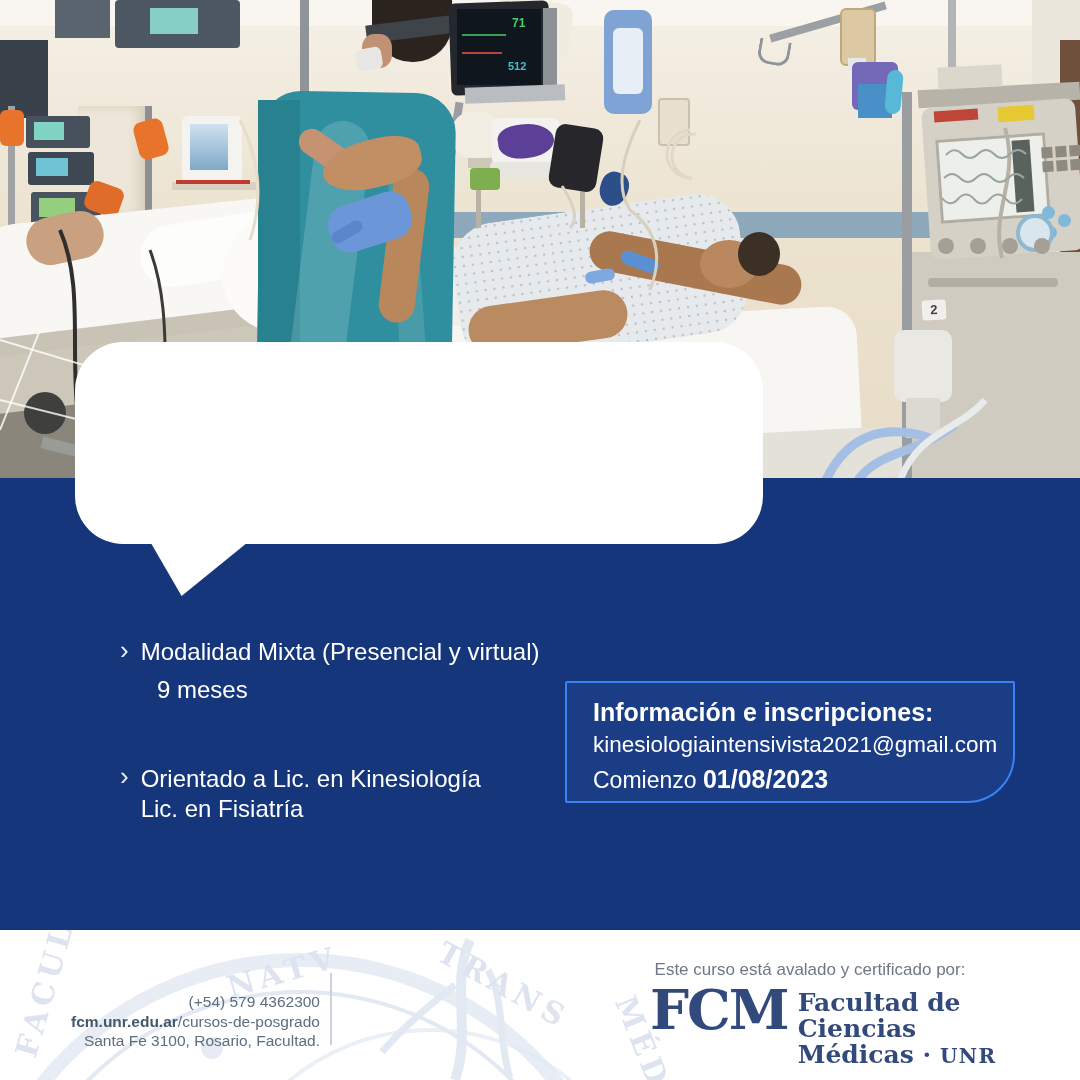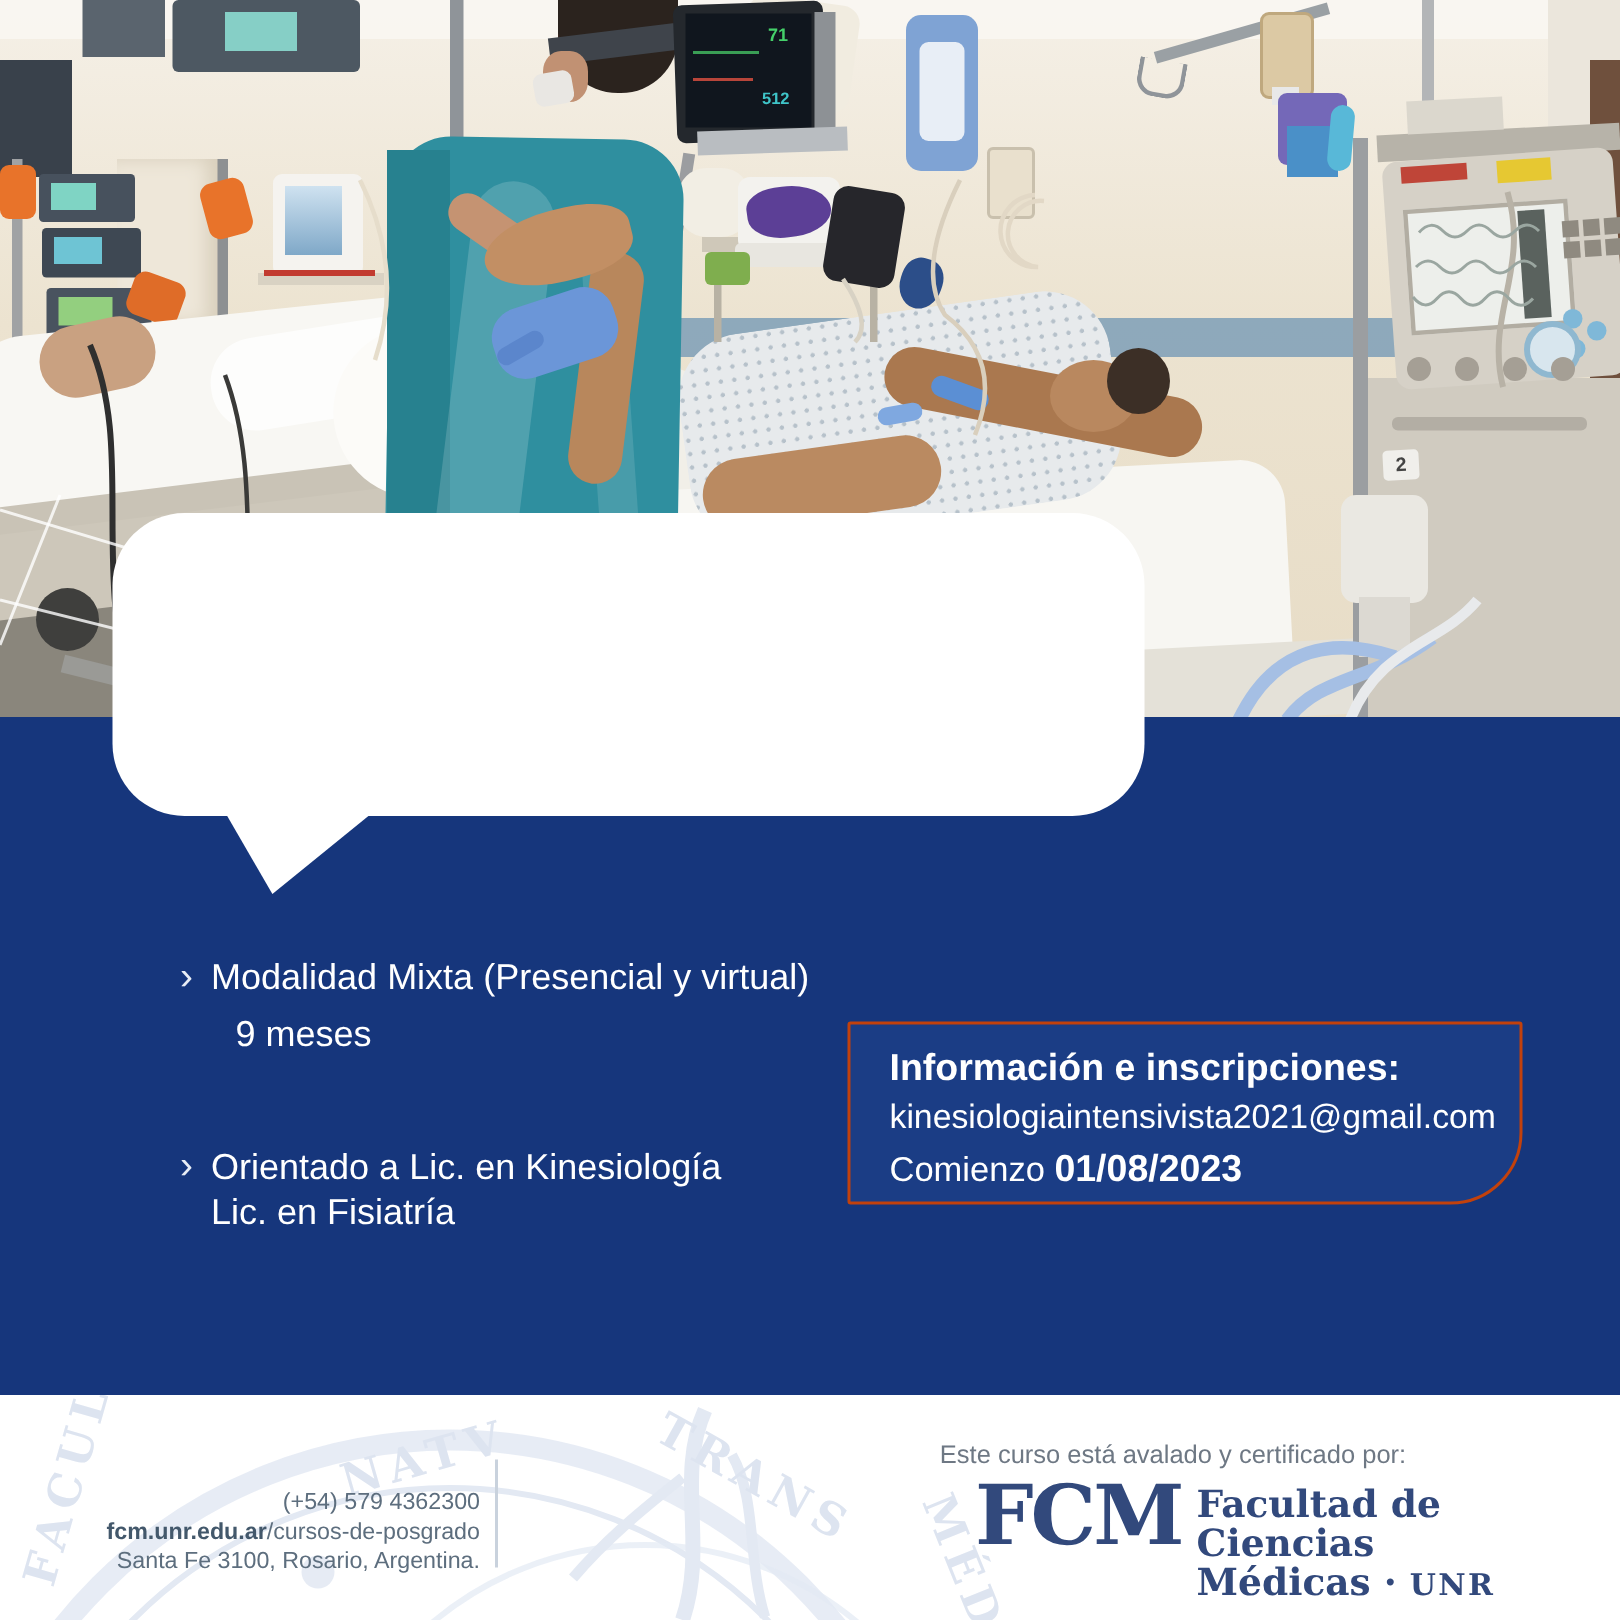--- a/index.html
+++ b/index.html
@@ -150,33 +150,33 @@
   
   #bluebody{left:0;top:478px;width:1080px;height:452px;background:#16367c;}
   .bullet-row{color:#fff;font-size:24px;display:flex;gap:12px;}
   .chev{color:#e8edf6;font-size:26px;line-height:26px;margin-top:-1px;}
   .bold{font-weight:normal;}
   #bullet1{left:120px;top:638px;}
   #duration{left:157px;top:676px;color:#fff;font-size:24px;text-align:right;}
   #bullet2{left:120px;top:764px;}
   #bullet2 .lines{line-height:30px;}
   #infobox{left:565px;top:681px;width:450px;height:122px;background:#1b3d85;
-           border:2px solid #c2410c;border-radius:2px 2px 48px 2px;box-sizing:border-box;
+           border:2px solid #3b82f6;border-radius:2px 2px 48px 2px;box-sizing:border-box;
            padding:15px 20px 0 26px;color:#fff;}
   #infobox .h{font-size:25px;font-weight:bold;}
   #infobox .e{font-size:22.5px;margin-top:5px;}
   #infobox .c{font-size:23px;margin-top:7px;}
   #infobox .c .date{font-weight:bold;font-size:25px;}
   
   #footer{left:0;top:930px;width:1080px;height:150px;background:#fff;overflow:hidden;}
   #seal{left:0;top:0;width:680px;height:150px;}
   #divider{left:330px;top:43px;width:2px;height:72px;background:#c9d2dd;}
   #contact{left:40px;top:62px;width:280px;text-align:right;font-size:15.5px;line-height:19.5px;color:#5d6e7e;}
   #contact .sb{font-weight:bold;color:#43586b;}
-  #cert{left:572px;top:30px;width:420px;text-align:center;font-size:17px;color:#6e7884;}
+  #cert{left:600px;top:30px;width:420px;text-align:center;font-size:17px;color:#6e7884;}
   #logo{left:650px;top:54px;display:flex;align-items:flex-start;font-family:"DejaVu Serif",serif;color:#32497c;}
   #logo .ac{font-size:55px;font-weight:bold;line-height:52px;letter-spacing:-2px;}
   #logo .col{margin-left:10px;margin-top:6px;font-weight:bold;line-height:26px;}
   #logo .l1{font-size:25px;}
   #logo .l2{font-size:25px;}
   #logo .unr{font-size:20px;letter-spacing:1.5px;}
 </style>
 </head>
 <body>
 
@@ -389,21 +389,21 @@
         <text x="6" y="130" transform="rotate(-74 20 110)">FACULTAD</text>
         <text x="228" y="62" transform="rotate(-16 250 55)">NATV</text>
         <text x="425" y="42" transform="rotate(29 455 55)">TRANS</text>
         <text x="585" y="85" transform="rotate(68 610 100)">MÉDIC</text>
       </g>
     </svg>
 
     <div id="contact" class="ab">
       <div>(+54) 579 4362300</div>
       <div><span class="sb">fcm.unr.edu.ar</span><span>/cursos-de-posgrado</span></div>
-      <div>Santa Fe 3100, Rosario, Argentina.</div>
+      <div>Santa Fe 3100, Rosario, Facultad.</div>
     </div>
 
     <div id="divider" class="ab"></div>
 
     <div id="cert" class="ab">Este curso está avalado y certificado por:</div>
     <div id="logo" class="ab">
       <div class="ac">FCM</div>
       <div class="col">
         <div class="l1">Facultad de Ciencias</div>
         <div class="l2"><span>Médicas · </span><span class="unr">UNR</span></div>

